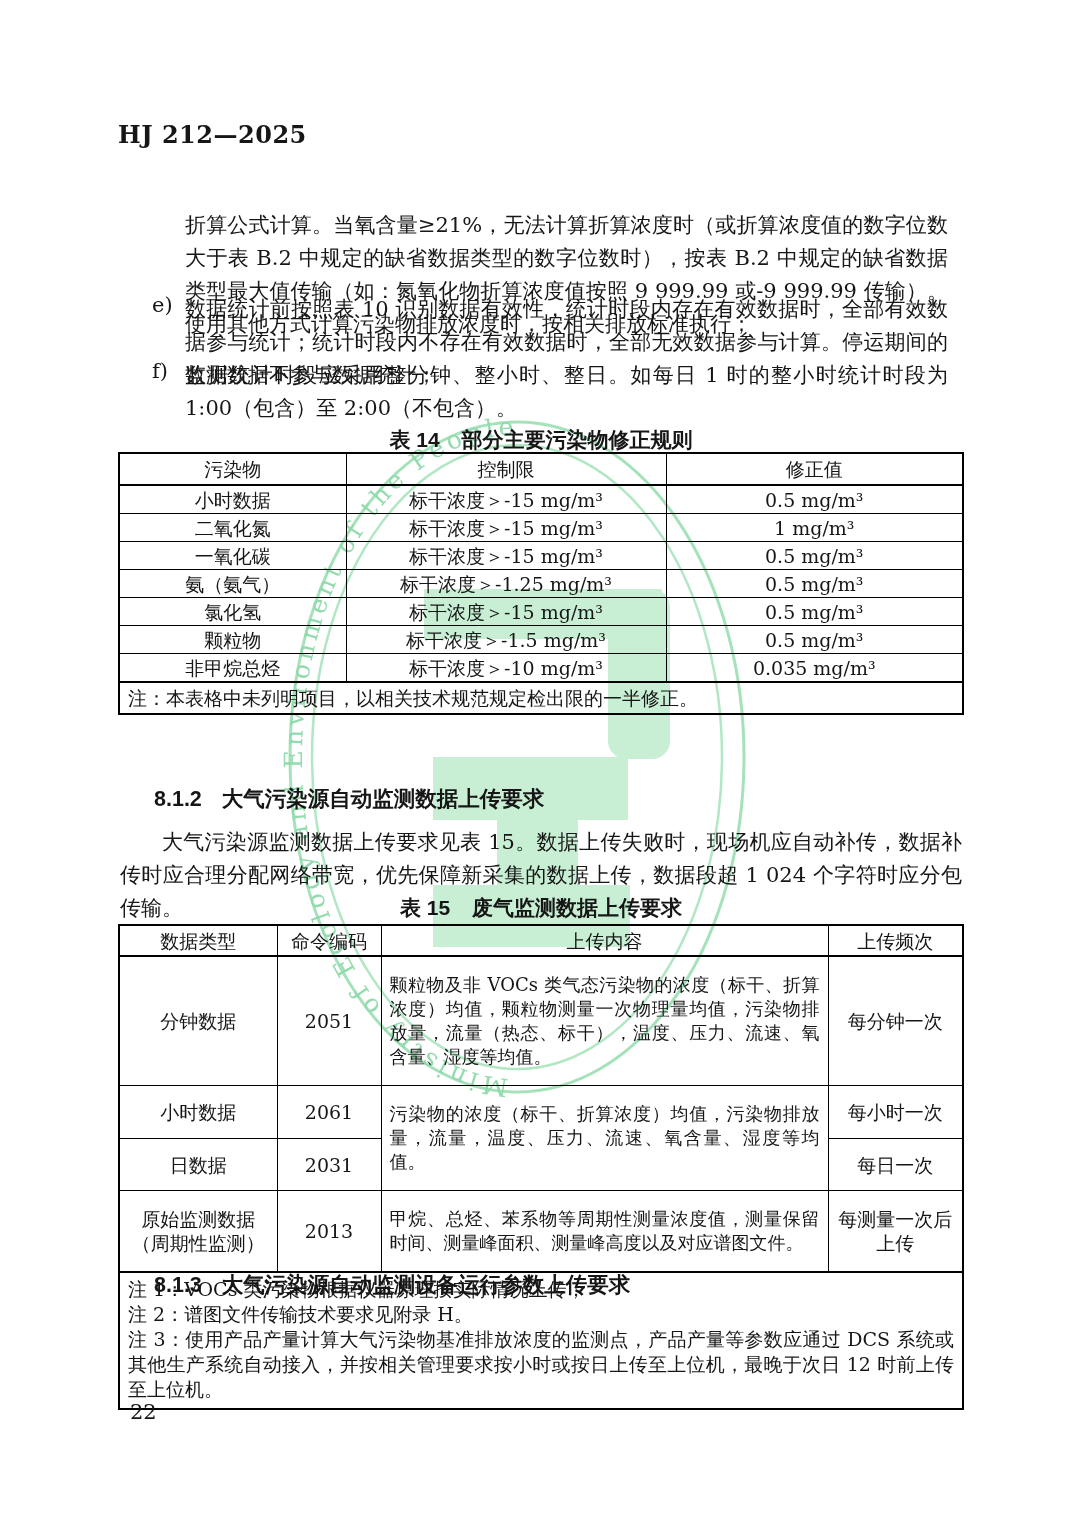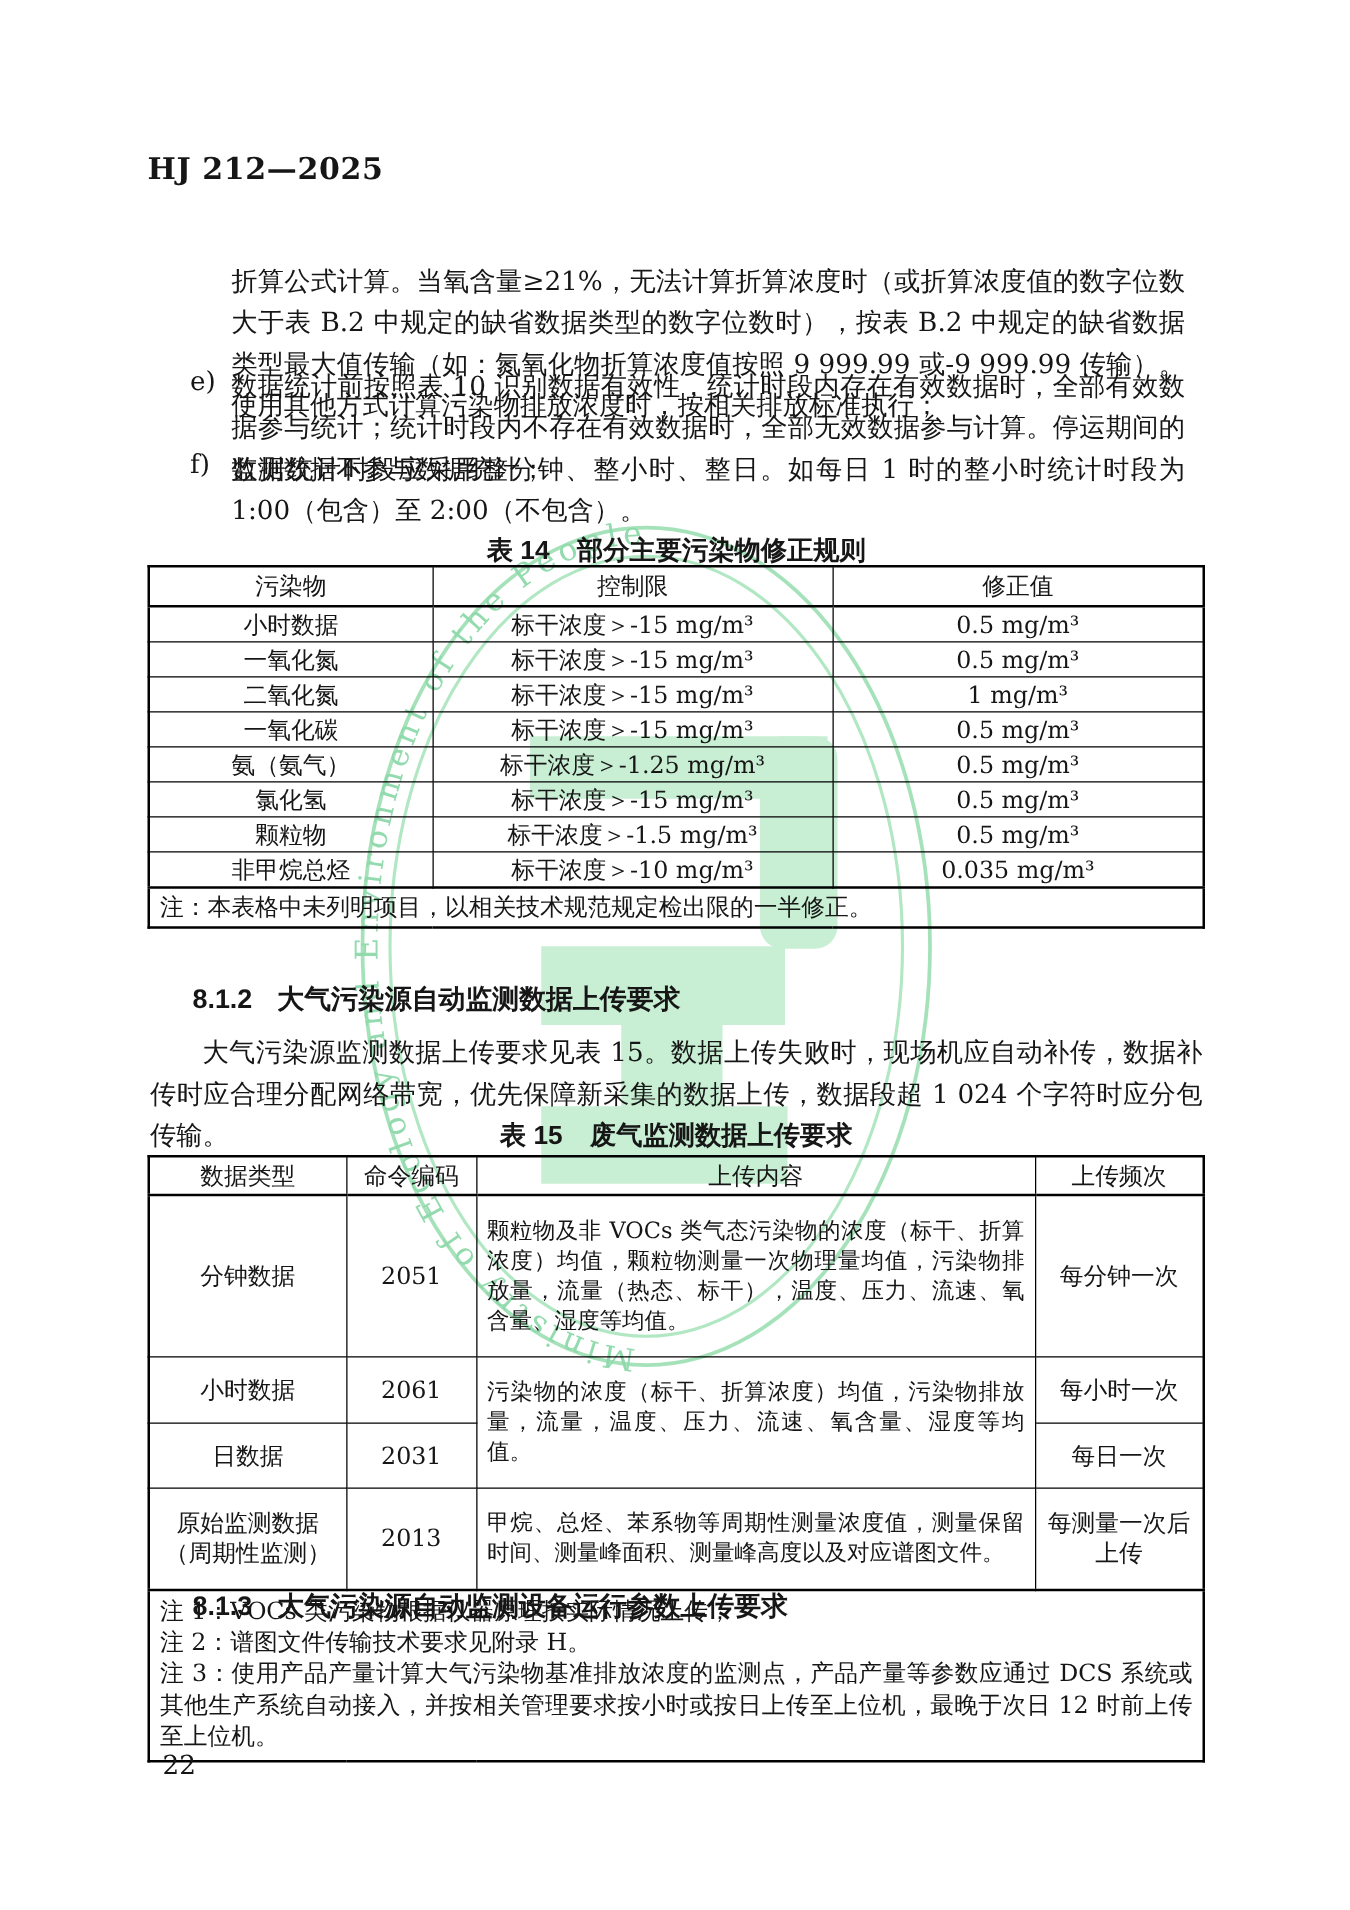--- a/index.html
+++ b/index.html
@@ -105,25 +105,20 @@
         <th>污染物</th>
         <th>控制限</th>
         <th>修正值</th>
       </tr>
       <tr>
             <td>小时数据</td>
             <td>标干浓度＞-15 mg/m³</td>
             <td>0.5 mg/m³</td>
           </tr>
       <tr>
-            <td>一氧化氮</td>
-            <td>标干浓度＞-15 mg/m³</td>
-            <td>0.5 mg/m³</td>
-          </tr>
-      <tr>
             <td>二氧化氮</td>
             <td>标干浓度＞-15 mg/m³</td>
             <td>1 mg/m³</td>
           </tr>
       <tr>
             <td>一氧化碳</td>
             <td>标干浓度＞-15 mg/m³</td>
             <td>0.5 mg/m³</td>
           </tr>
       <tr>

